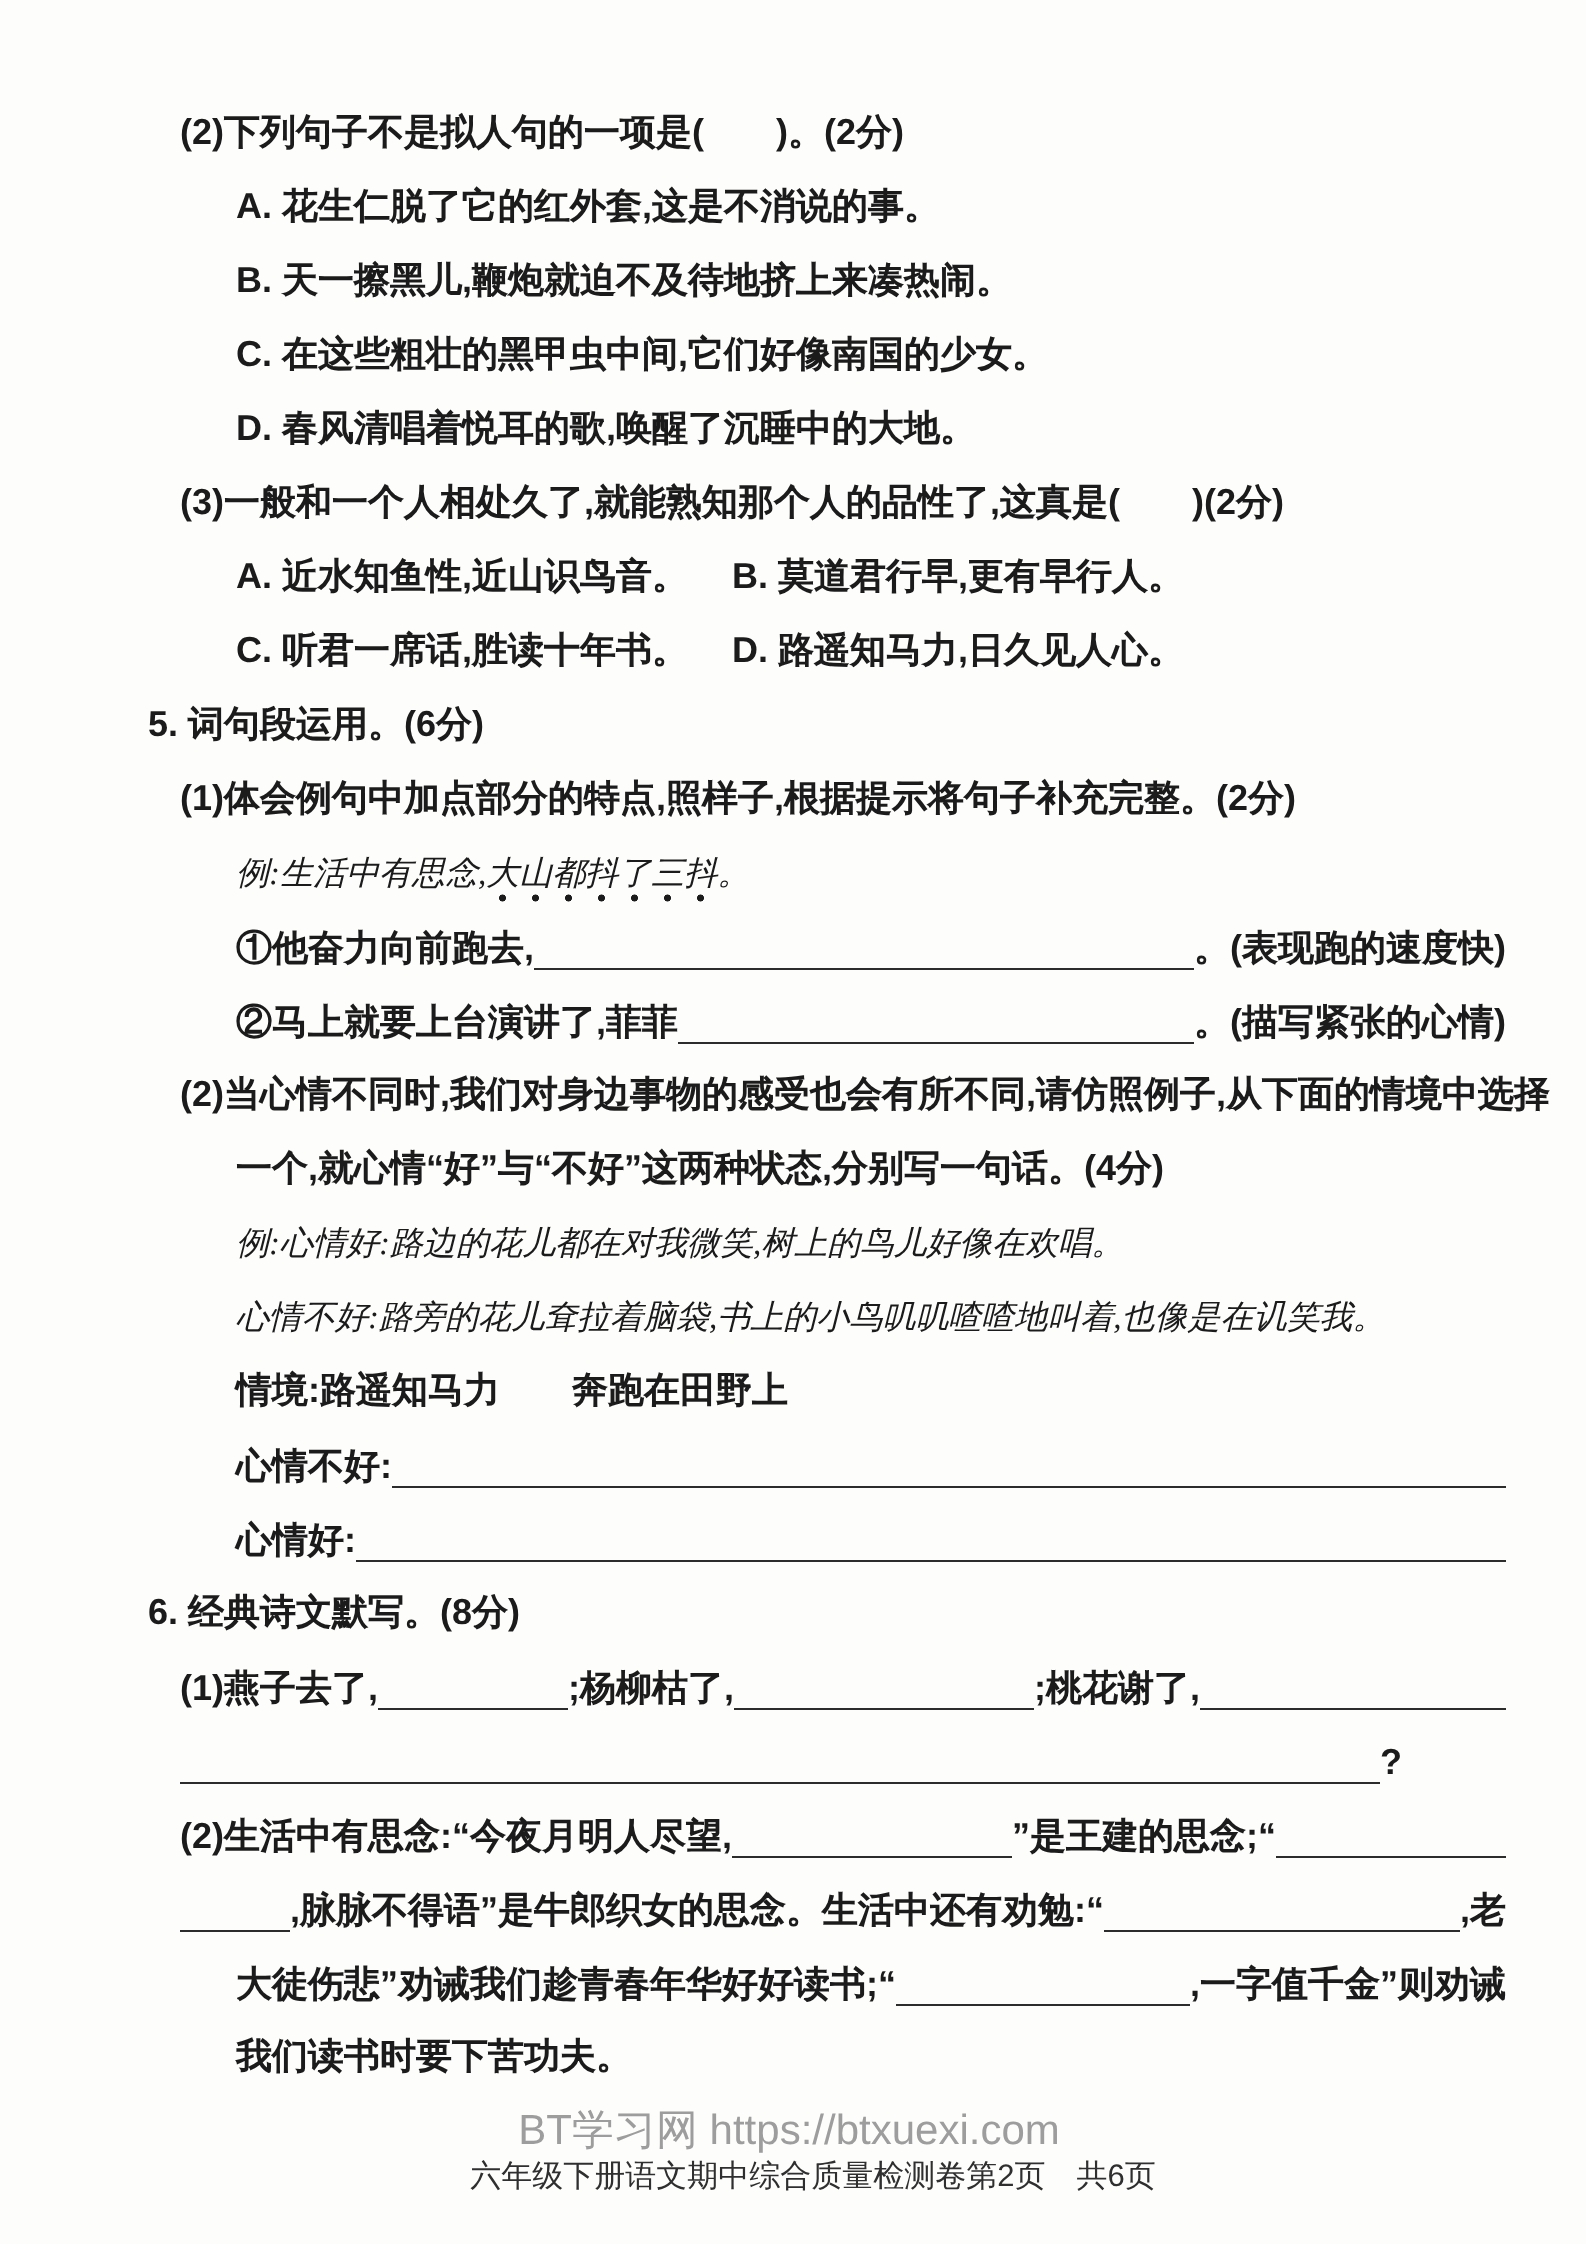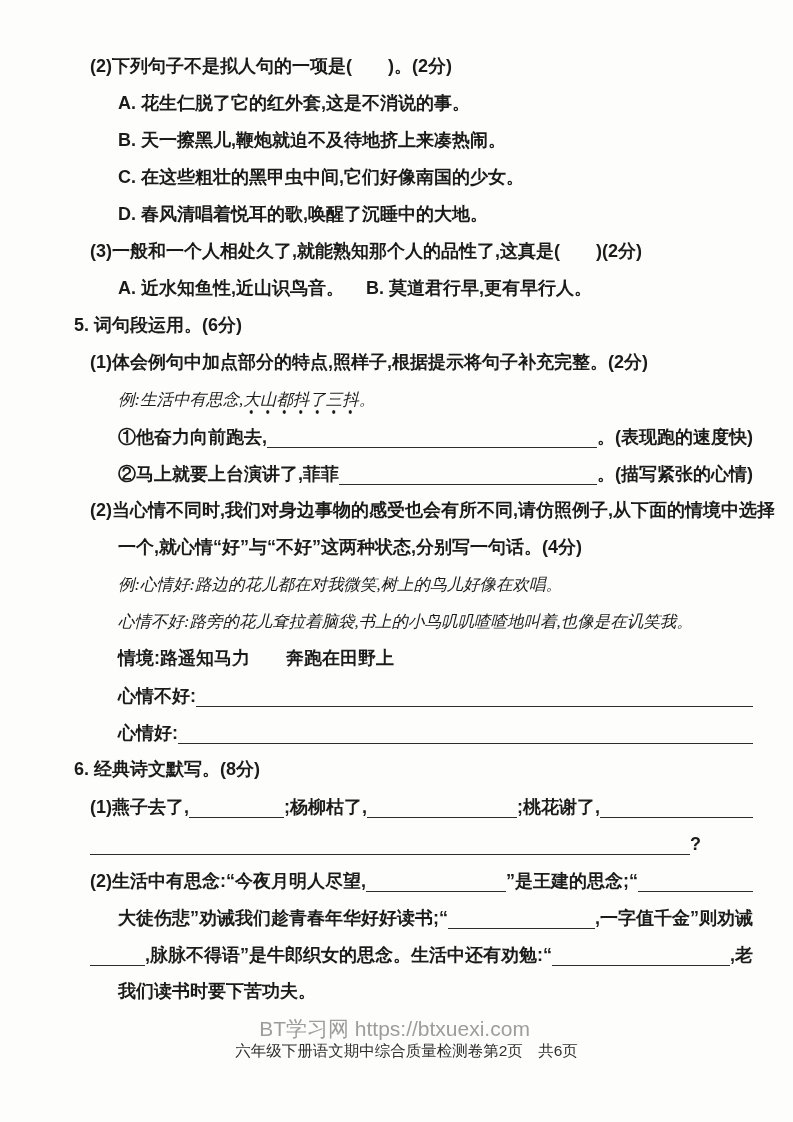--- a/index.html
+++ b/index.html
@@ -83,20 +83,21 @@
 <div class="page">
 
   <div class="line ind1"><span>(2)下列句子不是拟人句的一项是(　　)。(2分)</span></div>
   <div class="line ind2"><span>A. 花生仁脱了它的红外套,这是不消说的事。</span></div>
   <div class="line ind2"><span>B. 天一擦黑儿,鞭炮就迫不及待地挤上来凑热闹。</span></div>
   <div class="line ind2"><span>C. 在这些粗壮的黑甲虫中间,它们好像南国的少女。</span></div>
   <div class="line ind2"><span>D. 春风清唱着悦耳的歌,唤醒了沉睡中的大地。</span></div>
 
   <div class="line ind1"><span>(3)一般和一个人相处久了,就能熟知那个人的品性了,这真是(　　)(2分)</span></div>
   <div class="line ind2"><span class="col">A. 近水知鱼性,近山识鸟音。</span><span>B. 莫道君行早,更有早行人。</span></div>
+  <div class="line ind2"><span class="col">C. 听君一席话,胜读十年书。</span><span>D. 路遥知马力,日久见人心。</span></div>
 
   <div class="line ind0"><span>5. 词句段运用。(6分)</span></div>
   <div class="line ind1"><span>(1)体会例句中加点部分的特点,照样子,根据提示将句子补充完整。(2分)</span></div>
   <div class="line ind2 kai"><span>例:生活中有思念,</span><span class="emph">大山都抖了三抖</span><span>。</span></div>
   <div class="line ind2 flex">
       <span>①他奋力向前跑去,</span>
       <span class="blank grow"></span>
       <span>。(表现跑的速度快)</span>
     </div>
   <div class="line ind2 flex">
@@ -132,29 +133,29 @@
       <span class="blank grow"></span>
       <span>?</span>
       <span class="sp52"></span>
     </div>
   <div class="line ind1 flex">
       <span>(2)生活中有思念:“今夜月明人尽望,</span>
       <span class="blank w140"></span>
       <span>”是王建的思念;“</span>
       <span class="blank grow"></span>
     </div>
-  <div class="line ind2 flex">
-      <span>大徒伤悲”劝诫我们趁青春年华好好读书;“</span>
-      <span class="blank grow"></span>
-      <span>,一字值千金”则劝诫</span>
-    </div>
   <div class="line ind1 flex">
       <span class="blank w55"></span>
       <span>,脉脉不得语”是牛郎织女的思念。生活中还有劝勉:“</span>
       <span class="blank grow"></span>
       <span>,老</span>
+    </div>
+  <div class="line ind2 flex">
+      <span>大徒伤悲”劝诫我们趁青春年华好好读书;“</span>
+      <span class="blank grow"></span>
+      <span>,一字值千金”则劝诫</span>
     </div>
   <div class="line ind2"><span>我们读书时要下苦功夫。</span></div>
 
   <div class="wm">BT学习网 https://btxuexi.com</div>
   <div class="footer">六年级下册语文期中综合质量检测卷第2页　共6页</div>
 
 </div>
 
 </body></html>

